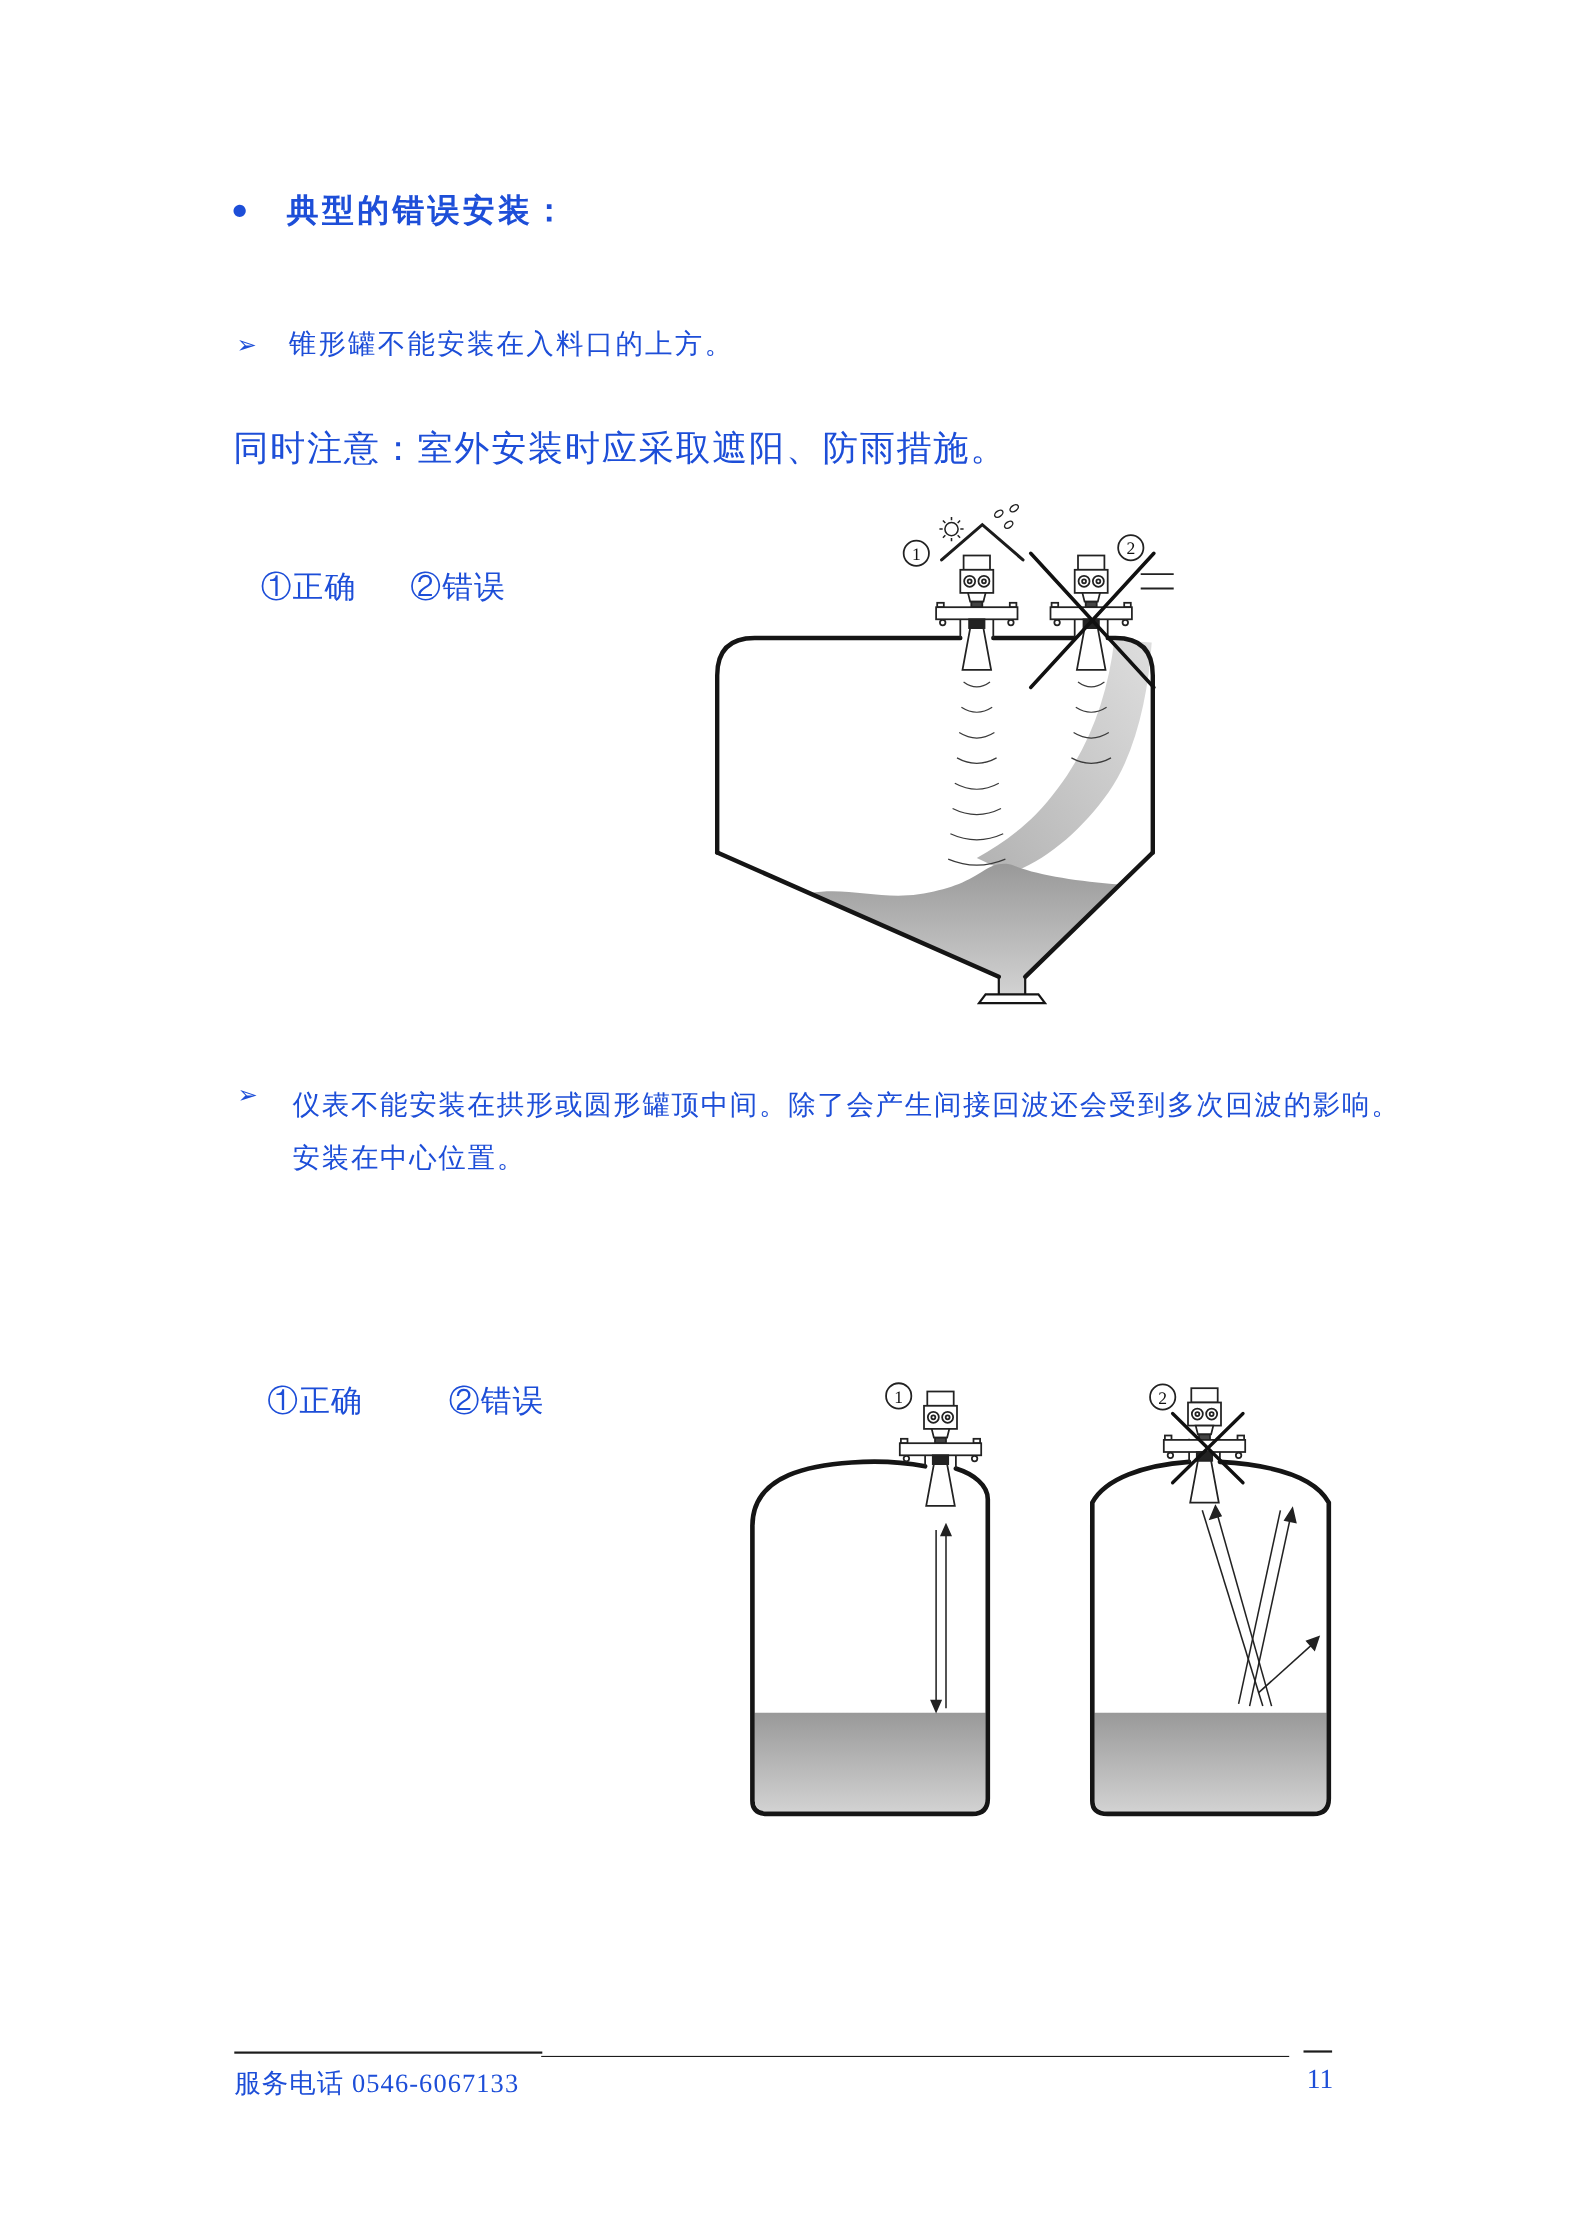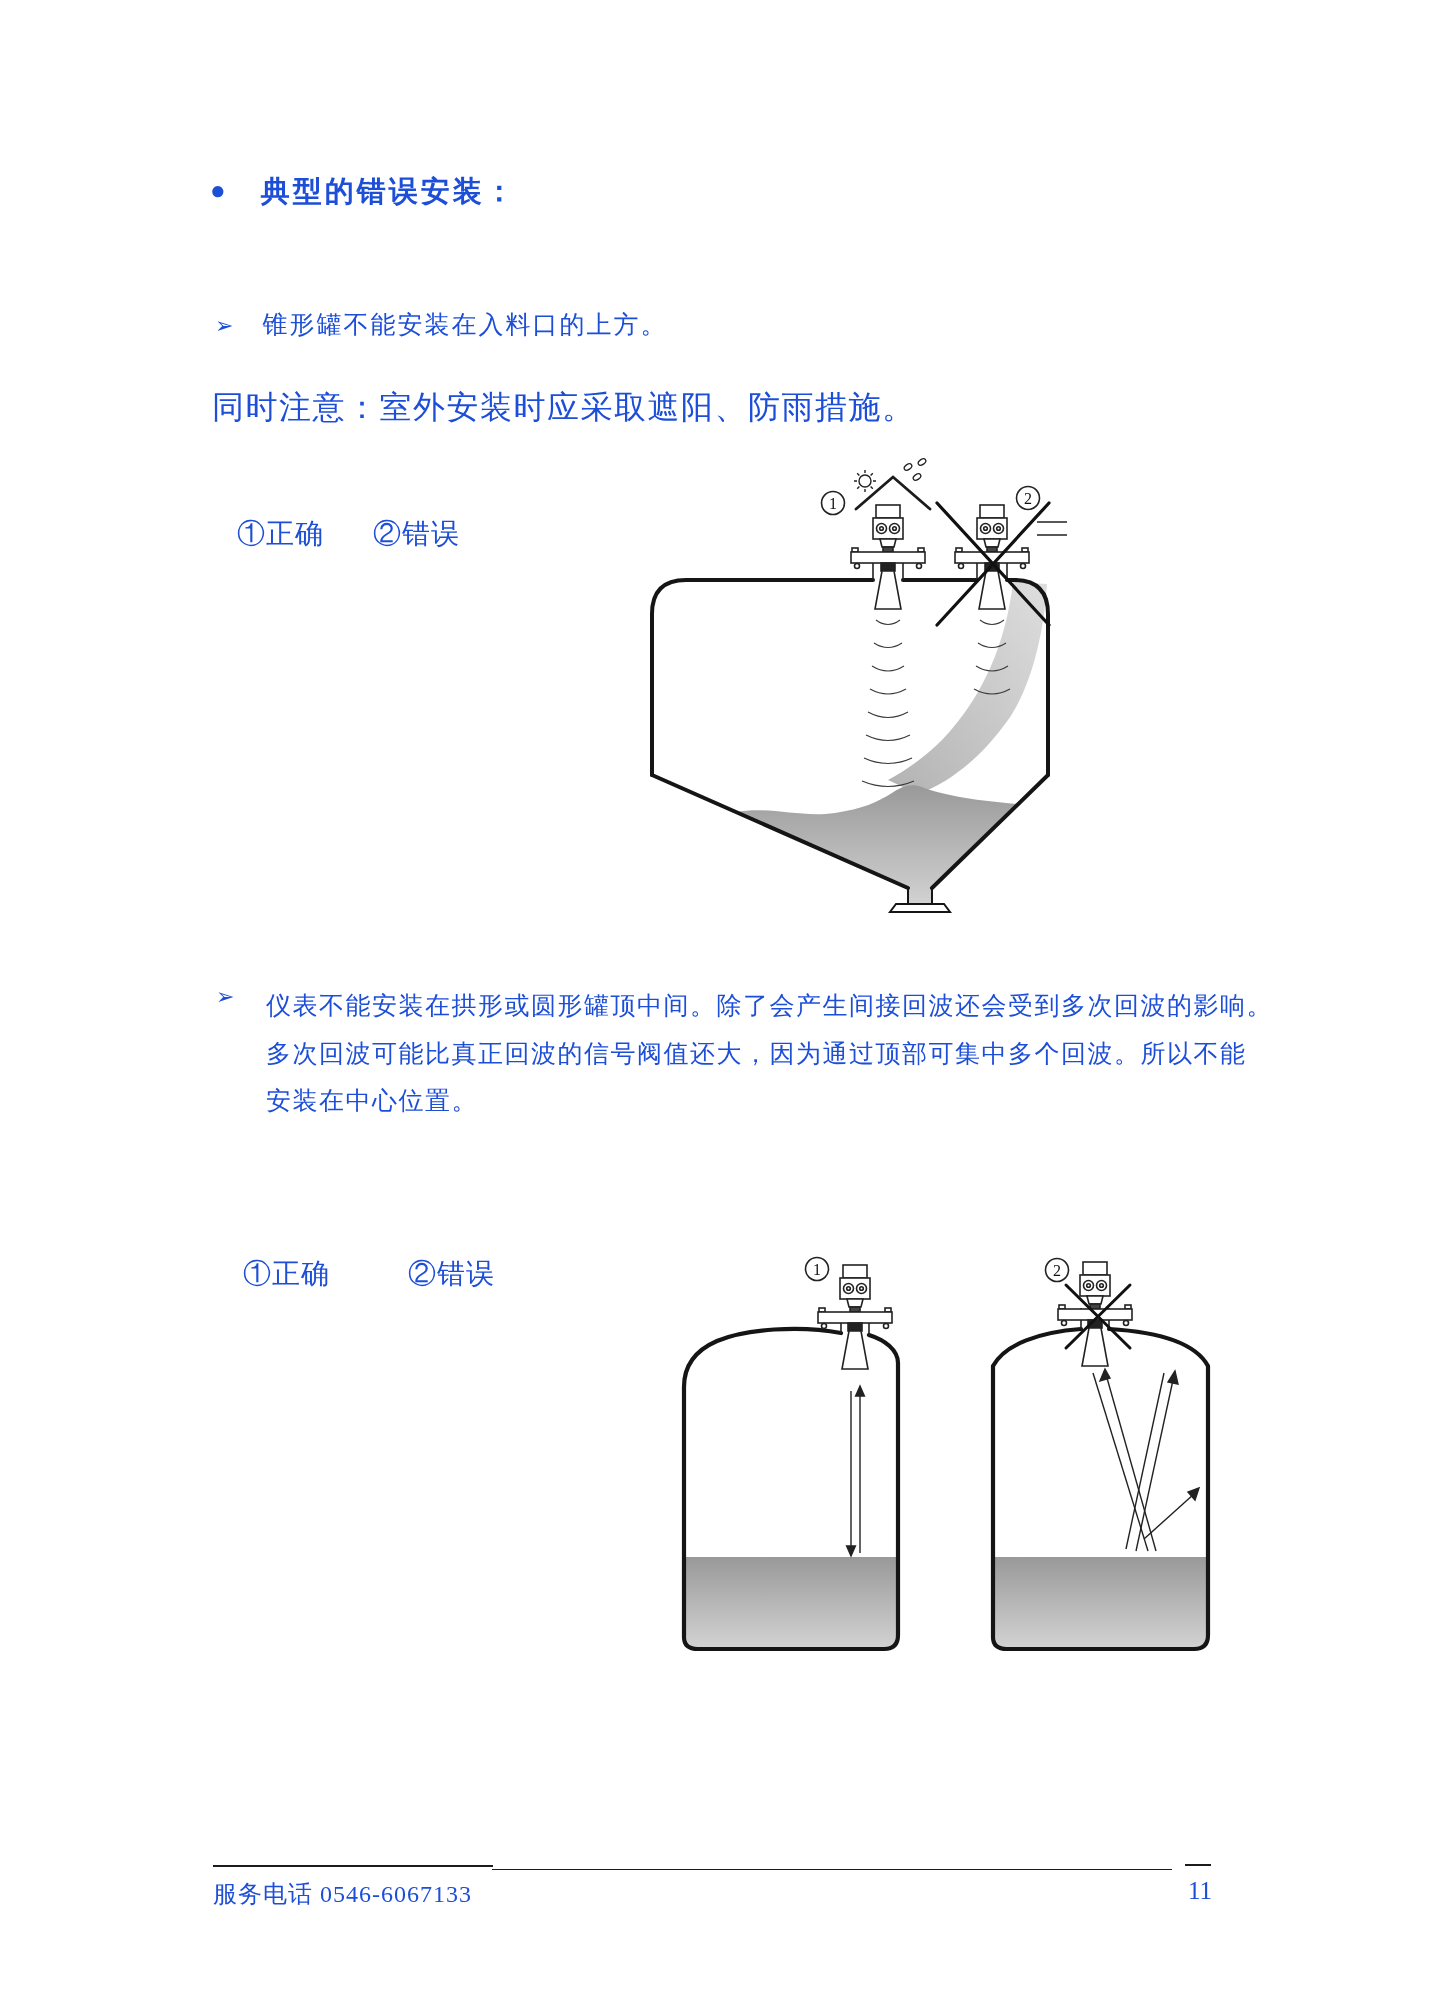--- a/index.html
+++ b/index.html
@@ -5,21 +5,21 @@
   * { margin:0; padding:0; box-sizing:border-box; }
   html,body { background:#ffffff; }
   .page {
     position:relative; width:1431px; height:2012px; background:#ffffff;
     font-family:"Liberation Serif","DejaVu Serif",serif; color:#1d4ed8;
     overflow:hidden;
   }
   .abs { position:absolute; }
   .heading { top:172px; left:210px; font-size:29px; font-weight:bold; letter-spacing:3px; }
   .heading .dot { display:inline-block; font-size:26px; margin-right:32px; transform:translateY(-2px); }
-  .b1 { top:308px; left:215px; font-size:25px; letter-spacing:2px; }
+  .b1 { top:296px; left:215px; font-size:25px; letter-spacing:2px; }
   .b1 .arrow, .b2 .arrow { font-family:"DejaVu Sans","Liberation Sans",sans-serif; font-size:22px; margin-right:27px; }
   .note { top:386px; left:212px; font-size:32px; letter-spacing:1.5px; }
   .lblrow { font-size:28px; letter-spacing:1px; }
   .lbl1a { top:515px; left:237px; }
   .lbl1b { top:515px; left:373px; }
   .lbl2a { top:1255px; left:243px; }
   .lbl2b { top:1255px; left:408px; }
   .b2 { top:982px; left:216px; font-size:25px; }
   .b2 .lines { position:absolute; left:50px; top:0; width:990px; }
   .b2 .pline { white-space:nowrap; letter-spacing:1.5px; line-height:47.5px;font-family:Liberation Serif, serif; }
@@ -151,21 +151,20 @@
     <g>
       <circle cx="428" cy="46" r="11.5" stroke="#222" stroke-width="1.6" fill="#fff"></circle>
       <text x="428" y="52" font-size="16" text-anchor="middle" fill="#111">2</text>
     </g>
   </svg>
 
   <div class="abs b2">
     <span class="arrow">➢</span>
     <div class="lines">
       <div class="pline">仪表不能安装在拱形或圆形罐顶中间。除了会产生间接回波还会受到多次回波的影响。</div>
-      <div class="pline">多次回波可能比真正回波的信号阀值还大，因为通过顶部可集中多个回波。所以不能</div>
       <div class="pline">安装在中心位置。</div>
     </div>
   </div>
 
   <div class="abs lblrow lbl2a">①正确</div>
   <div class="abs lblrow lbl2b">②错误</div>
 
   <svg class="abs" style="left:510px; top:1245px;" width="740" height="420" viewBox="0 0 740 420">
 
     <path fill="url(#pileGrad)" d="M 176,312 L 386,312 L 386,390 Q 386,402 374,402 L 188,402 Q 176,402 176,390 Z"></path>

